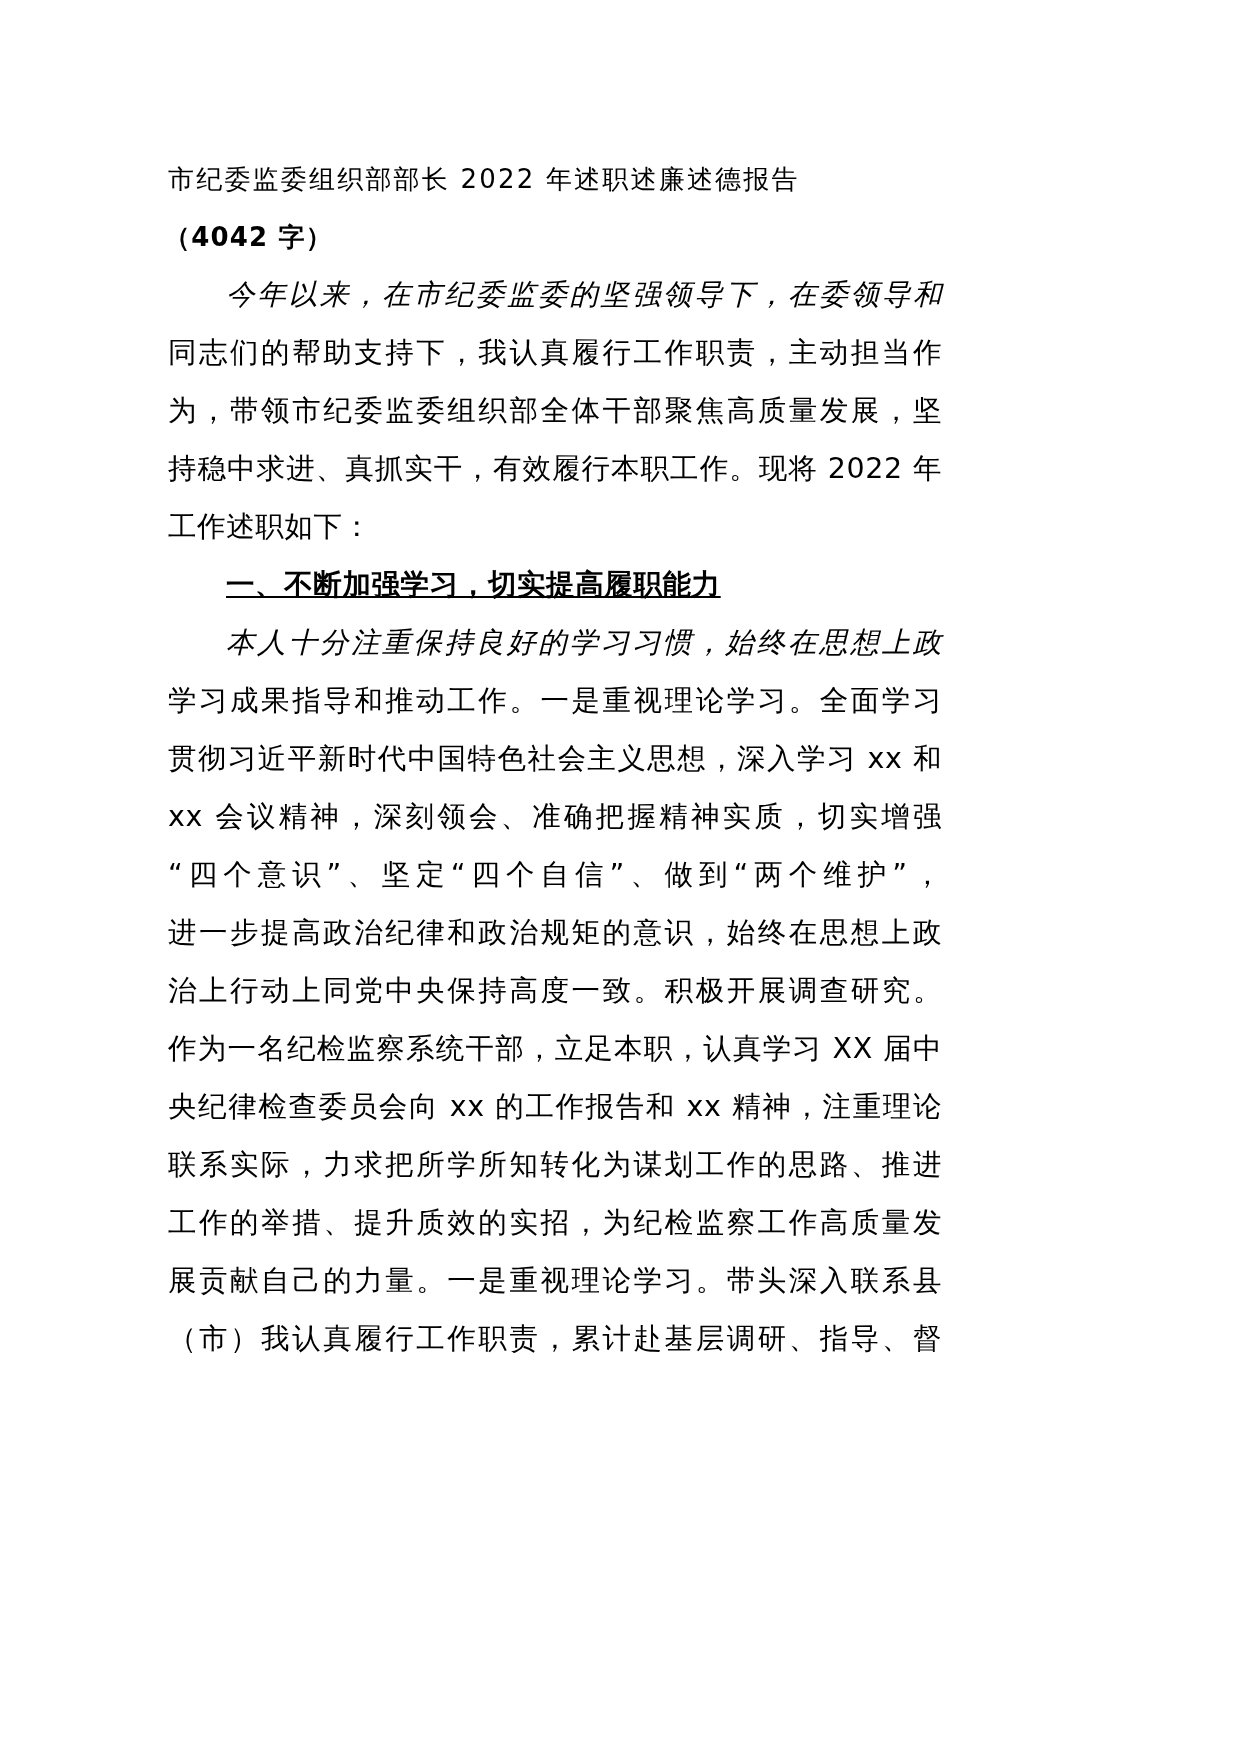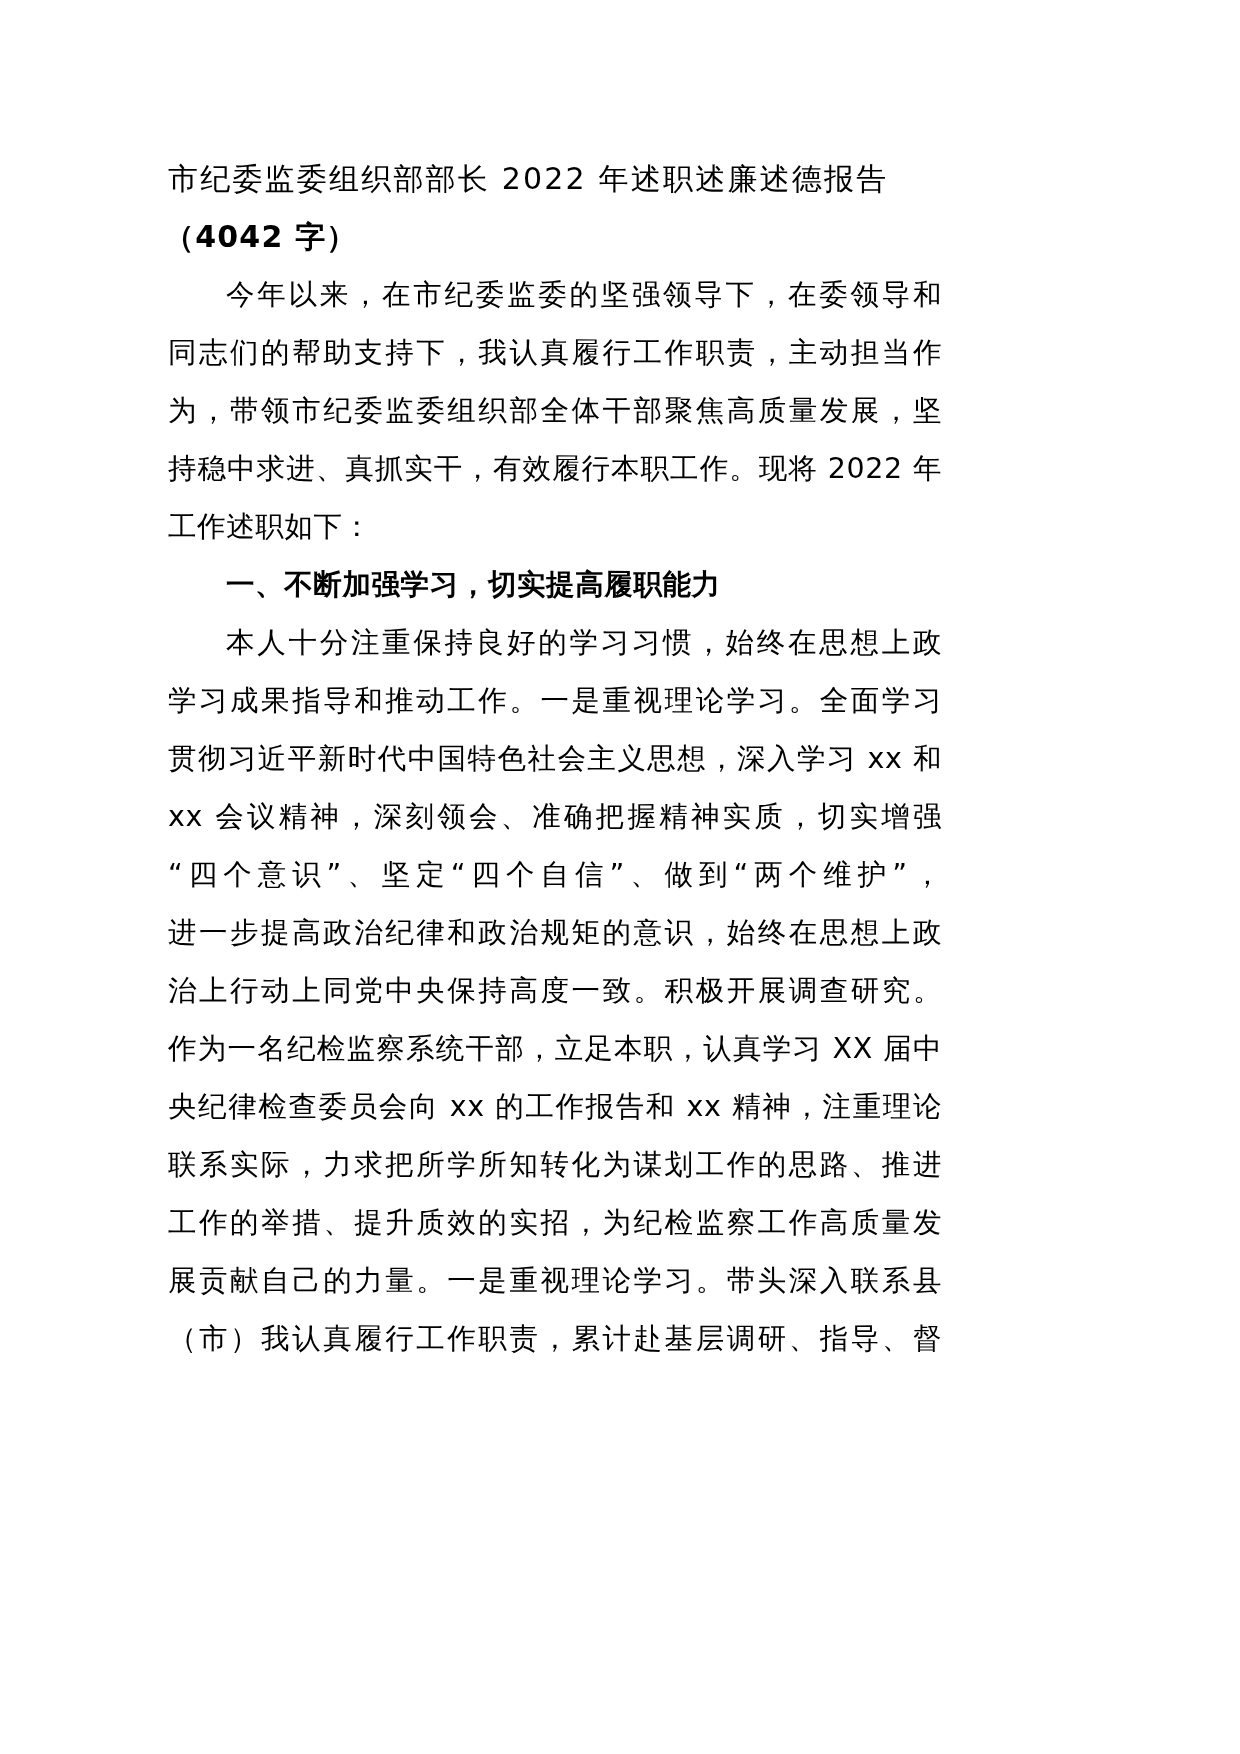--- a/index.html
+++ b/index.html
@@ -15,21 +15,21 @@
     font-family: "DejaVu Sans", "Liberation Sans", sans-serif;
     color: #000000;
   }
   .page {
     position: absolute;
     left: 168px;
     top: 150px;
     width: 774px;
   }
   .title {
-    font-size: 30px;
+    font-size: 26px;
     line-height: 58px;
     letter-spacing: 1.2px;
     margin: 0;
     font-weight: normal;
     text-align: justify;
     text-align-last: left;
   }
   .title .main {
     display: block;
     letter-spacing: 2.2px;
@@ -48,30 +48,32 @@
     text-align: justify;
     letter-spacing: 0.6px;
   }
   .heading {
     font-size: 28.5px;
     line-height: 58px;
     margin: 0;
     text-indent: 58px;
     font-weight: bold;
     letter-spacing: 0.6px;
+    text-decoration: underline;
   }
   .line {
     display: block;
     white-space: nowrap;
     text-align: justify;
     text-align-last: justify;
     text-indent: 0;
   }
   .line.first {
     padding-left: 58px;
+    font-style: italic;
   }
   .line.last {
     text-align-last: left;
   }
 </style>
 </head>
 <body>
 
 <div class="page">
 

